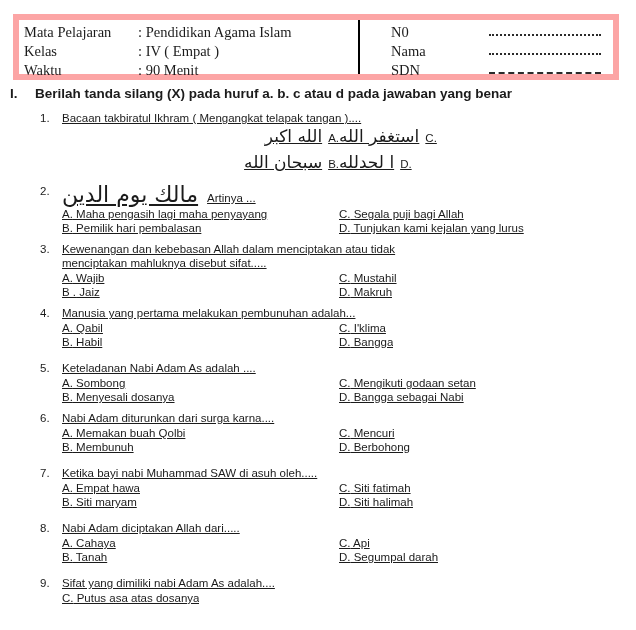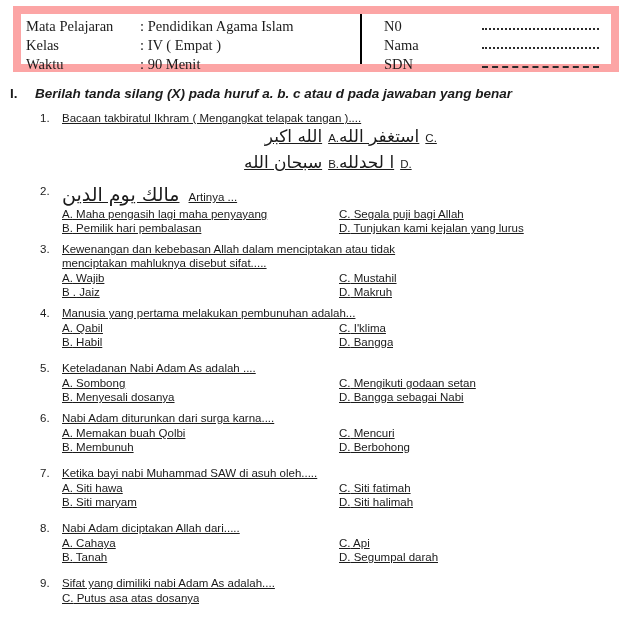--- a/index.html
+++ b/index.html
@@ -13,38 +13,38 @@
     position: relative;
     font-family: "Liberation Sans", sans-serif;
     color: #1b1b1b;
     overflow: hidden;
   }
 
   
   .header-table {
     position: absolute;
     left: 13px;
-    top: 6px;
+    top: 14px;
     width: 606px;
     height: 66px;
-    border: 8px solid #fca5a5;
+    border: 6px solid #fca5a5;
     box-sizing: border-box;
     display: flex;
     font-family: "Liberation Serif", serif;
   }
   .header-left {
     width: 341px;
     box-sizing: border-box;
     border-right: 2px solid #000000;
     padding: 3px 0 0 5px;
   }
   .header-right {
     flex: 1;
     box-sizing: border-box;
-    padding: 3px 0 0 22px;
+    padding: 3px 0 0 31px;
   }
   .hrow {
     display: flex;
     height: 19px;
     line-height: 19px;
     font-size: 14.5px;
   }
   .hlabel {
     width: 114px;
     flex: none;
@@ -75,21 +75,20 @@
     font-size: 13.5px;
     font-weight: bold;
     line-height: 17px;
   }
   .instruction .roman {
     width: 25px;
     flex: none;
   }
   .instruction .itext {
     flex: 1;
-    font-style: italic;
   }
 
   
   .questions {
     position: absolute;
     left: 40px;
     top: 110px;
     width: 586px;
   }
   .q {
@@ -115,21 +114,21 @@
 
   
   .qtext.with-arabic {
     display: flex;
     align-items: baseline;
     gap: 9px;
     padding-top: 0;
   }
   .arabic {
     font-family: "DejaVu Sans", sans-serif;
-    font-size: 19px;
+    font-size: 22px;
     line-height: 23px;
     direction: rtl;
     unicode-bidi: bidi-override;
     color: #1b1b1b;
   }
   .arabic.small {
     font-size: 17px;
     line-height: 21px;
     text-align: center;
   }
@@ -341,21 +340,21 @@
     </div>
     <div class="spacer-md"></div>
     <div class="q">
       <div class="qnum">7.</div>
       <div class="qbody">
         <div class="qtext">
           <span class="qtext-line">Ketika bayi nabi Muhammad SAW di asuh oleh.....</span>
         </div>
         <div class="opts">
           <div class="optrow">
-            <div class="opt"><span>A.</span><span> Siti hawa</span></div>
+            <div class="opt"><span>A.</span><span> Empat hawa</span></div>
             <div class="opt c-col"><span>C.</span><span> Siti fatimah</span></div>
           </div>
           <div class="optrow">
             <div class="opt"><span>B.</span><span> Siti maryam</span></div>
             <div class="opt c-col"><span>D.</span><span> Siti halimah</span></div>
           </div>
         </div>
       </div>
     </div>
     <div class="spacer-md"></div>

